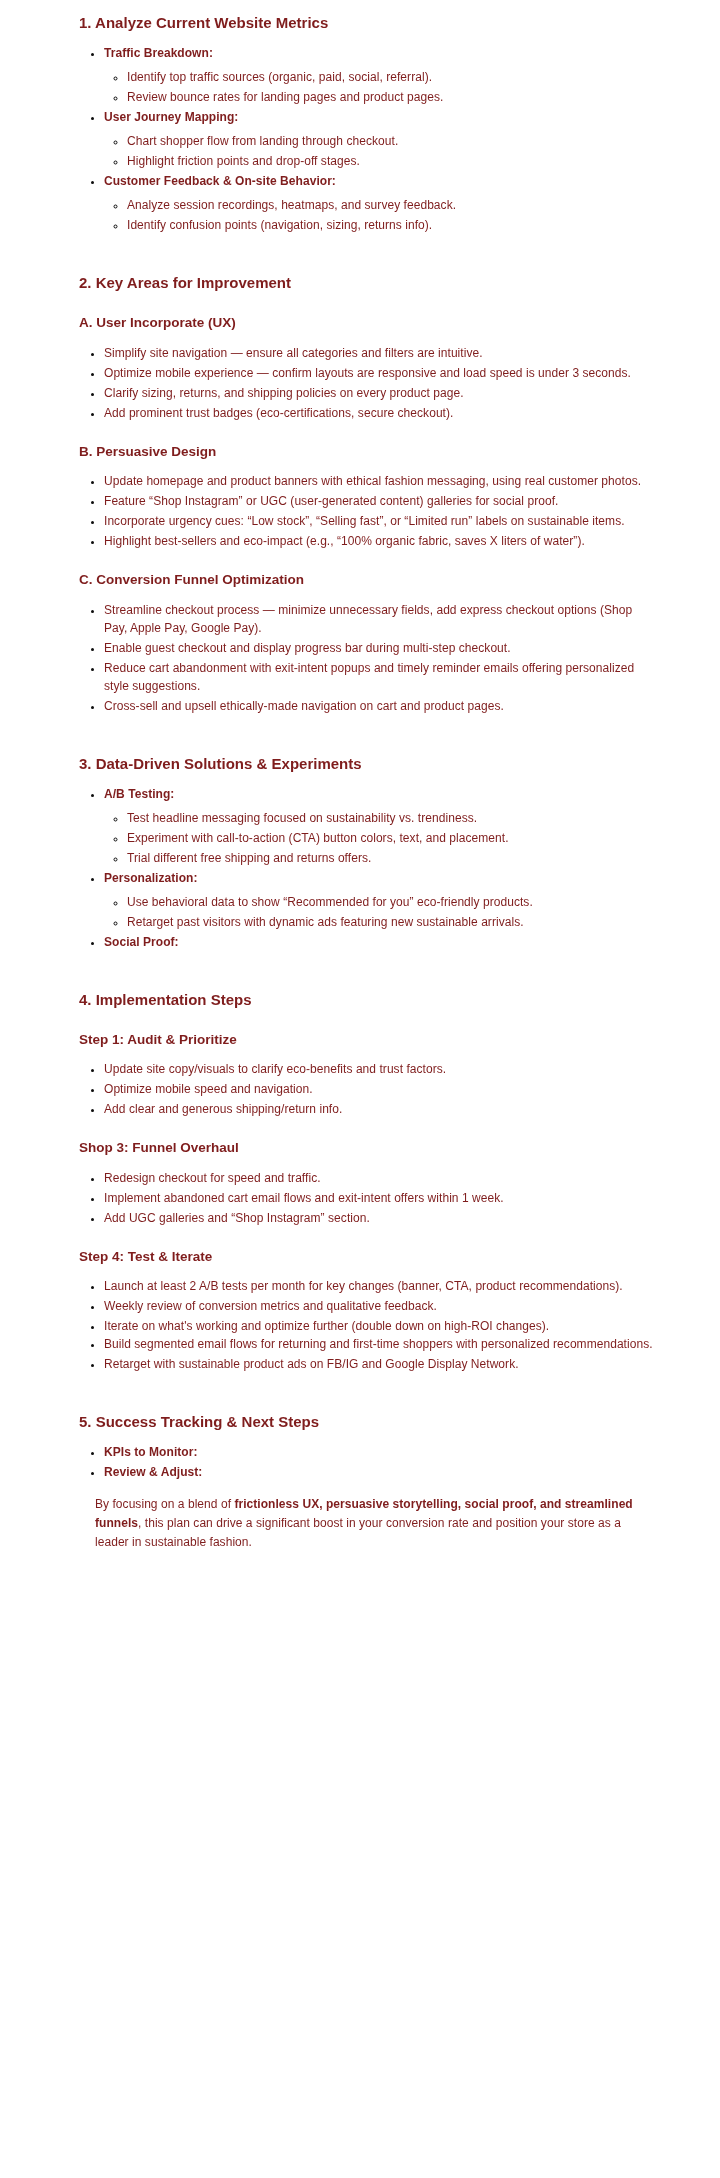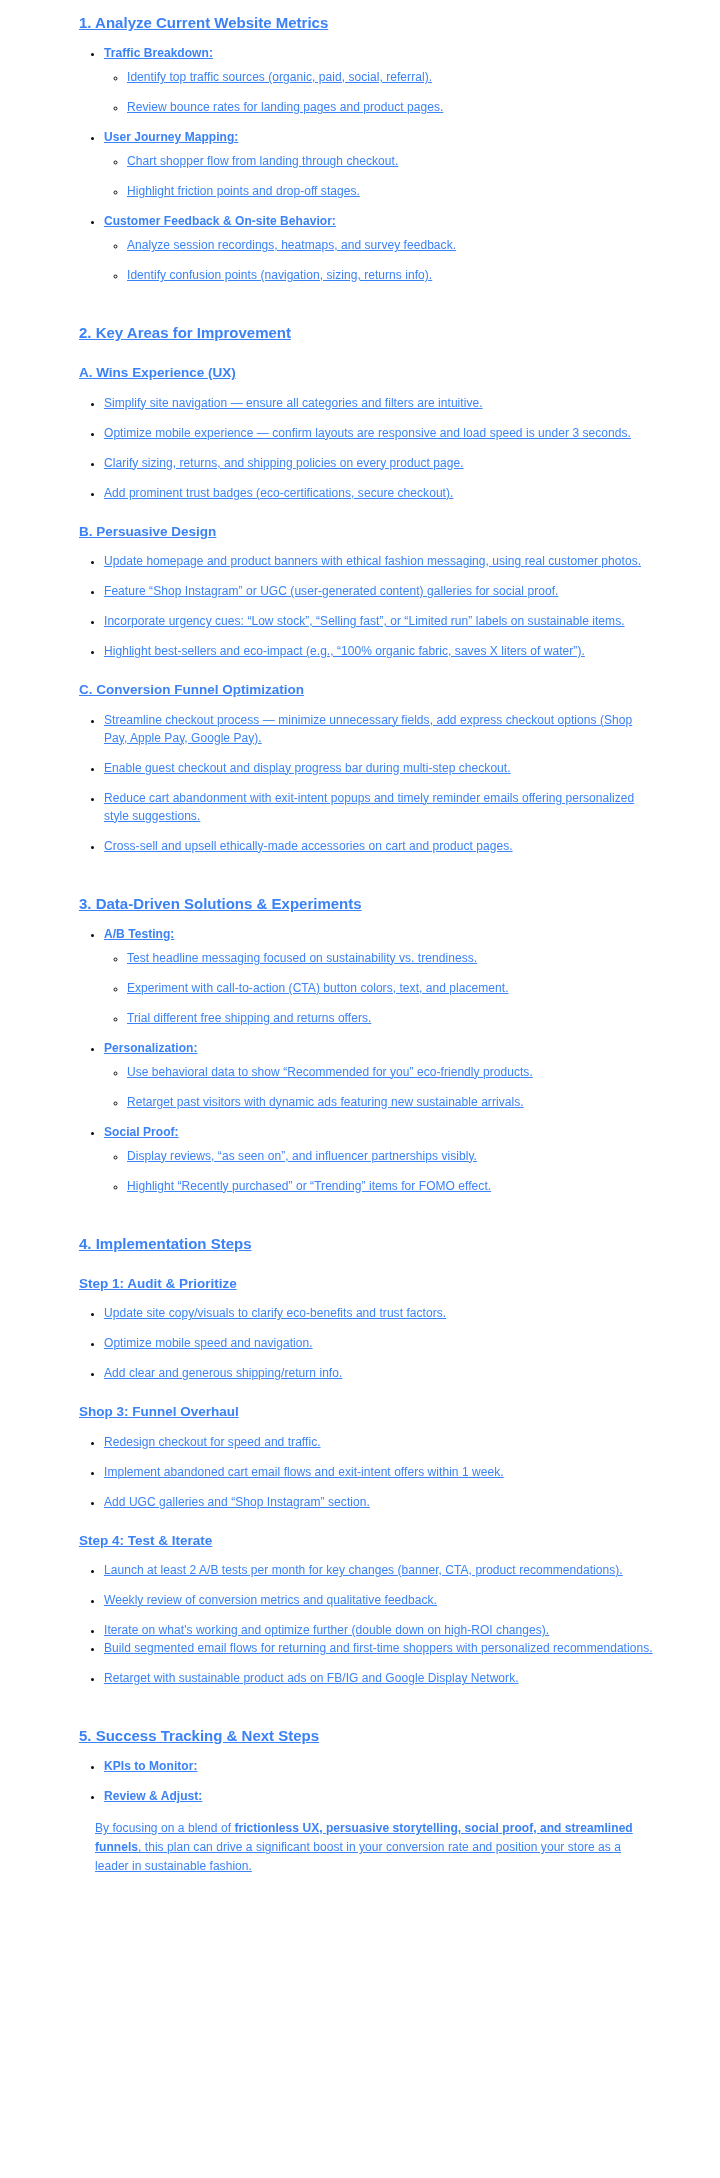--- a/index.html
+++ b/index.html
@@ -39,91 +39,88 @@
     margin: 0;
     padding-left: 25px;
     list-style-type: disc;
   }
   .doc ul ul {
     list-style-type: circle;
     padding-left: 23px;
     margin-top: 6px;
   }
   .doc li + li {
-    margin-top: 12px;
+    margin-top: 2px;
   }
   .doc li::marker {
     color: #0d0d0d;
     font-size: 11px;
   }
   .doc .bold {
     font-weight: 700;
   }
   .doc p.closing {
     margin: 14px 0 0 16px;
     line-height: 19.2px;
   }
 </style>
 </head>
 <body style="background: rgb(255, 255, 255);">
 
-<div class="doc" style="color: #3b82f6; text-decoration: underline;">
+<div class="doc" style="color: #7f1d1d;">
   <div>
       <h3>1. Analyze Current Website Metrics</h3>
       <ul>
         <li><span class="bold">Traffic Breakdown:</span><ul>
             <li>Identify top traffic sources (organic, paid, social, referral).</li>
             <li>Review bounce rates for landing pages and product pages.</li>
           </ul></li>
         <li><span class="bold">User Journey Mapping:</span><ul>
             <li>Chart shopper flow from landing through checkout.</li>
             <li>Highlight friction points and drop-off stages.</li>
           </ul></li>
         <li><span class="bold">Customer Feedback &amp; On-site Behavior:</span><ul>
             <li>Analyze session recordings, heatmaps, and survey feedback.</li>
             <li>Identify confusion points (navigation, sizing, returns info).</li>
           </ul></li>
       </ul>
       <h3>2. Key Areas for Improvement</h3>
-      <h4>A. Wins Experience (UX)</h4>
+      <h4>A. User Incorporate (UX)</h4>
       <ul>
         <li><span>Simplify site navigation — ensure all categories and filters are intuitive.</span></li>
         <li><span>Optimize mobile experience — confirm layouts are responsive and load speed is under 3 seconds.</span></li>
         <li><span>Clarify sizing, returns, and shipping policies on every product page.</span></li>
         <li><span>Add prominent trust badges (eco-certifications, secure checkout).</span></li>
       </ul>
       <h4>B. Persuasive Design</h4>
       <ul>
         <li><span>Update homepage and product banners with ethical fashion messaging, using real customer photos.</span></li>
         <li><span>Feature “Shop Instagram” or UGC (user-generated content) galleries for social proof.</span></li>
         <li><span>Incorporate urgency cues: “Low stock”, “Selling fast”, or “Limited run” labels on sustainable items.</span></li>
         <li><span>Highlight best-sellers and eco-impact (e.g., “100% organic fabric, saves X liters of water”).</span></li>
       </ul>
       <h4>C. Conversion Funnel Optimization</h4>
       <ul>
         <li><span>Streamline checkout process — minimize unnecessary fields, add express checkout options (Shop Pay, Apple Pay, Google Pay).</span></li>
         <li><span>Enable guest checkout and display progress bar during multi-step checkout.</span></li>
         <li><span>Reduce cart abandonment with exit-intent popups and timely reminder emails offering personalized style suggestions.</span></li>
-        <li><span>Cross-sell and upsell ethically-made accessories on cart and product pages.</span></li>
+        <li><span>Cross-sell and upsell ethically-made navigation on cart and product pages.</span></li>
       </ul>
       <h3>3. Data-Driven Solutions &amp; Experiments</h3>
       <ul>
         <li><span class="bold">A/B Testing:</span><ul>
             <li>Test headline messaging focused on sustainability vs. trendiness.</li>
             <li>Experiment with call-to-action (CTA) button colors, text, and placement.</li>
             <li>Trial different free shipping and returns offers.</li>
           </ul></li>
         <li><span class="bold">Personalization:</span><ul>
             <li>Use behavioral data to show “Recommended for you” eco-friendly products.</li>
             <li>Retarget past visitors with dynamic ads featuring new sustainable arrivals.</li>
           </ul></li>
-        <li><span class="bold">Social Proof:</span><ul>
-            <li>Display reviews, “as seen on”, and influencer partnerships visibly.</li>
-            <li>Highlight “Recently purchased” or “Trending” items for FOMO effect.</li>
-          </ul></li>
+        <li><span class="bold">Social Proof:</span></li>
       </ul>
       <h3>4. Implementation Steps</h3>
       <h4>Step 1: Audit &amp; Prioritize</h4>
       <ul>
         <li><span>Update site copy/visuals to clarify eco-benefits and trust factors.</span></li>
         <li><span>Optimize mobile speed and navigation.</span></li>
         <li><span>Add clear and generous shipping/return info.</span></li>
       </ul>
       <h4>Shop 3: Funnel Overhaul</h4>
       <ul>

